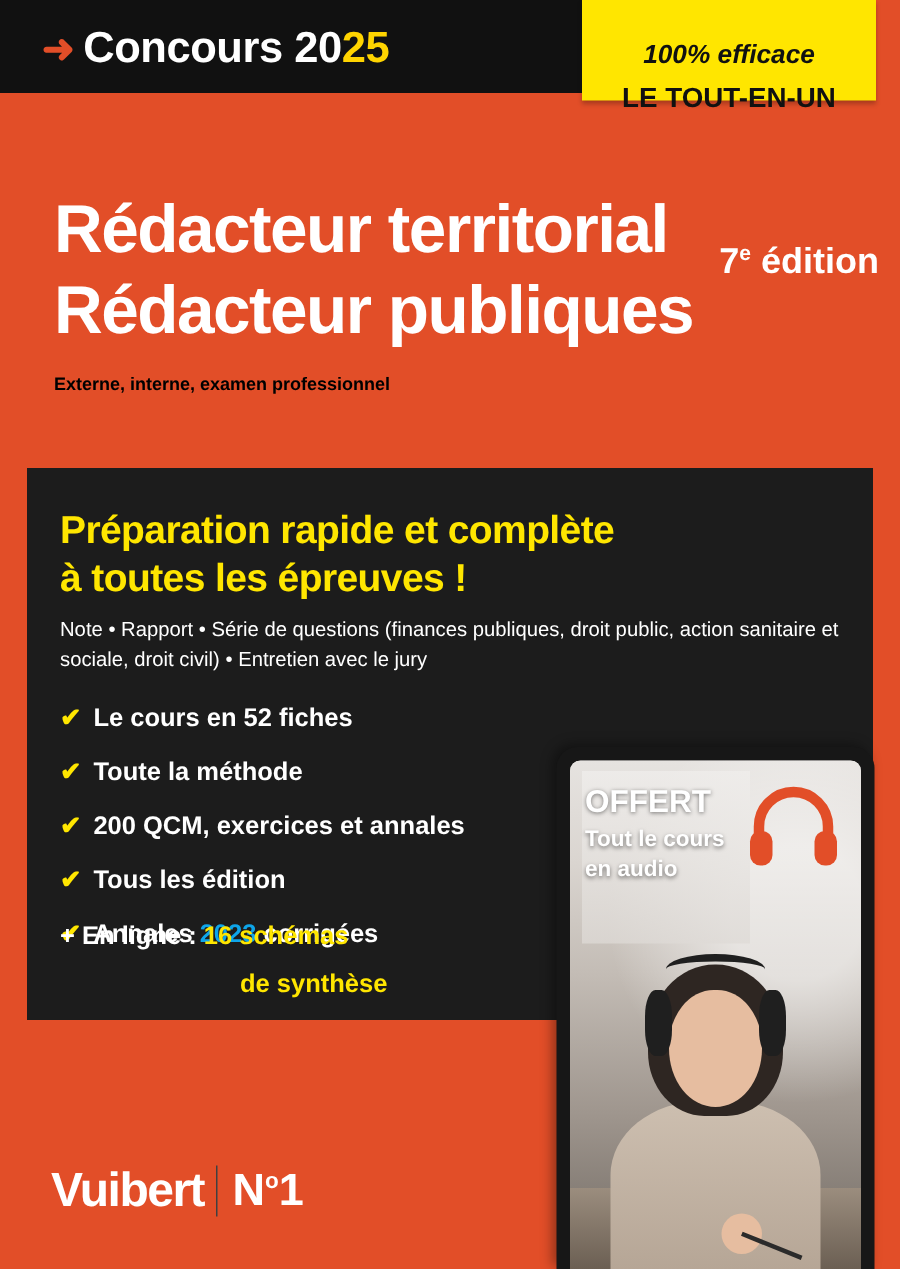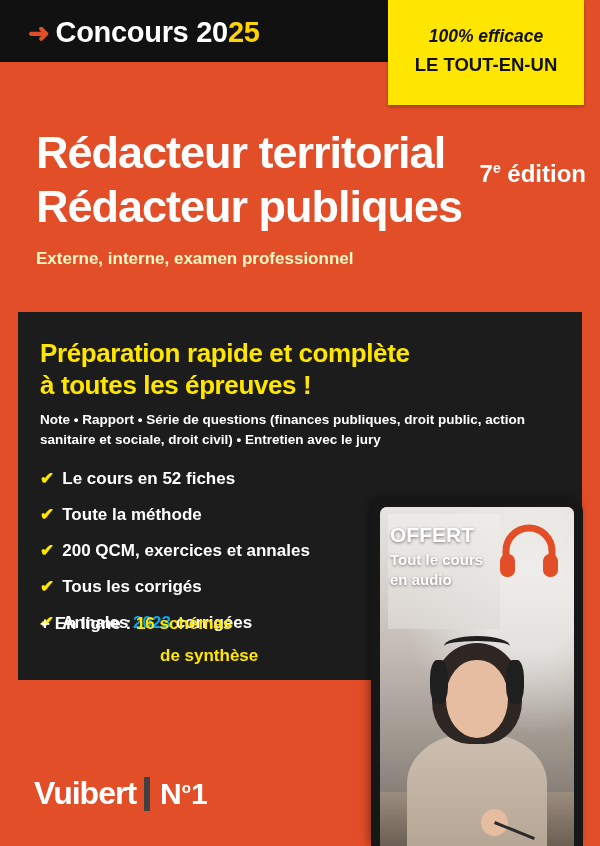--- a/index.html
+++ b/index.html
@@ -28,21 +28,21 @@
     letter-spacing: -0.3px;
     white-space: nowrap;
   }
   .topband-title .arrow { color: #e24e28; font-size: 26px; margin-right: 6px; }
   .topband-title .yr-hi { color: #ffd400; }
 
   
   .sticky {
     position: absolute;
     right: 16px; top: 0;
-    width: 196px; height: 105px;
+    width: 196px; height: 67px;
     background: #ffe600;
     z-index: 10;
     box-shadow: 0 2px 3px rgba(0,0,0,0.25);
   }
   .sticky .l1 {
     position: absolute;
     top: 26px; left: 0; width: 100%;
     text-align: center;
     color: #111111;
     font-size: 17.5px;
@@ -64,22 +64,22 @@
     color: #ffffff;
     font-size: 45px;
     font-weight: bold;
     line-height: 1.03;
     letter-spacing: -1px;
     white-space: nowrap;
   }
   .t2 { margin-top: 8px; }
   .subtitle {
     margin-top: 18px;
-    color: #fef9c3;
-    font-size: 17px;
+    color: #000000;
+    font-size: 12px;
     font-weight: bold;
   }
   .edition {
     position: absolute;
     right: 14px; top: 160px;
     color: #ffffff;
     font-size: 24px;
     font-weight: bold;
   }
   .edition sup { font-size: 14px; vertical-align: super; }
@@ -99,21 +99,21 @@
     letter-spacing: -0.4px;
   }
   .panel-h1 { position: absolute; left: 22px; top: 26px; }
   .panel-h2 { position: absolute; left: 22px; top: 58px; }
   .panel-sub {
     position: absolute;
     left: 22px; top: 98px;
     width: 520px;
     color: #ffffff;
     font-size: 13.5px;
-    font-weight: bold;
+    font-weight: normal;
     line-height: 1.45;
   }
   .bullets { position: absolute; left: 22px; top: 156px; }
   .bullet {
     color: #ffffff;
     font-size: 17px;
     font-weight: bold;
     margin-bottom: 15px;
     white-space: nowrap;
   }
@@ -230,21 +230,21 @@
     z-index: 7;
   }
   .logo-name {
     color: #ffffff; font-size: 32px; font-weight: bold; letter-spacing: -1px;
     display: inline-block; vertical-align: middle;
   }
   .logo-n1 {
     display: inline-block; vertical-align: middle;
     color: #ffffff; font-size: 30px; font-weight: bold;
     margin-left: 8px; padding-left: 10px;
-    border-left: 6px solid #404040;
+    border-left: 1px solid #404040;
   }
   .logo-n1 sup { font-size: 15px; vertical-align: super; }
   .logo-sub {
     margin-top: 6px;
     color: #ffffff; font-size: 14px; font-weight: bold; letter-spacing: 1.5px;
   }
 </style>
 </head>
 <body>
 
@@ -277,21 +277,21 @@
     <div class="bullet">
       <span class="ck">✔</span><span>Le cours en 52 fiches</span>
     </div>
     <div class="bullet">
       <span class="ck">✔</span><span>Toute la méthode</span>
     </div>
     <div class="bullet">
       <span class="ck">✔</span><span>200 QCM, exercices et annales</span>
     </div>
     <div class="bullet">
-      <span class="ck">✔</span><span>Tous les corrigés</span>
+      <span class="ck">✔</span><span>Tous les édition</span>
     </div>
     <div class="bullet">
       <span class="ck">✔</span><span>Annales </span><span class="hi">2023</span><span> corrigées</span>
     </div>
   </div>
 
   <div class="extra">
     <span>+ En ligne : </span><span class="hi">16 schémas</span>
   </div>
   <div class="extra2">de synthèse</div>

